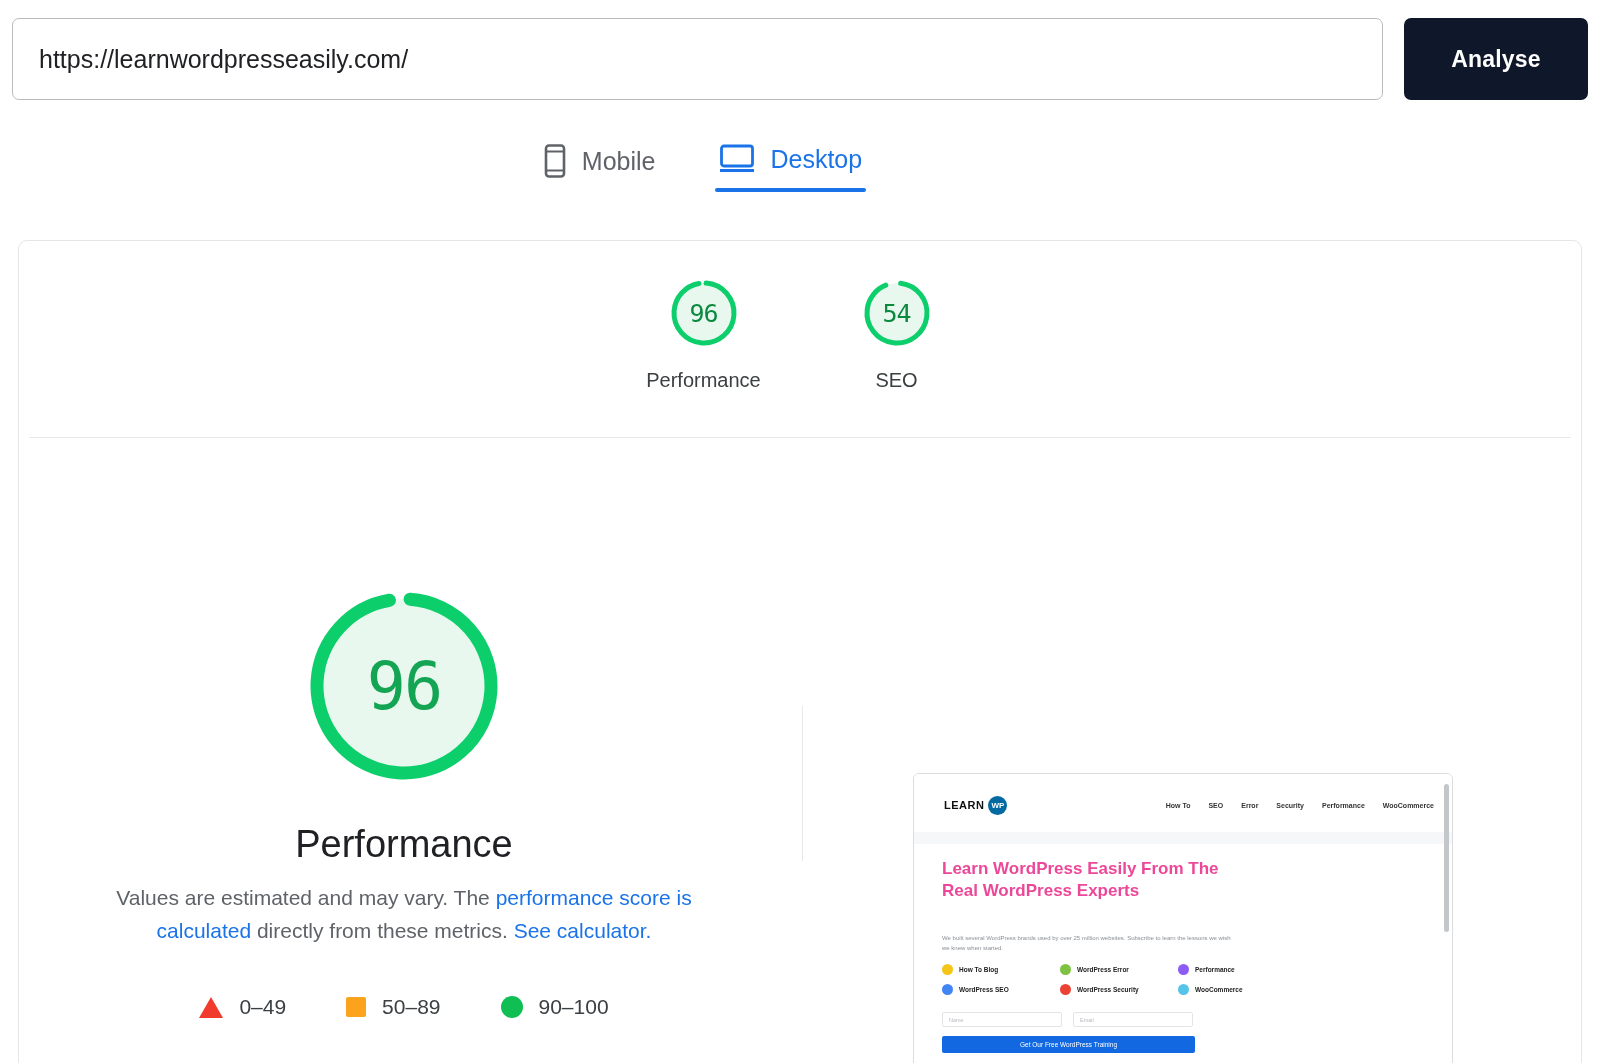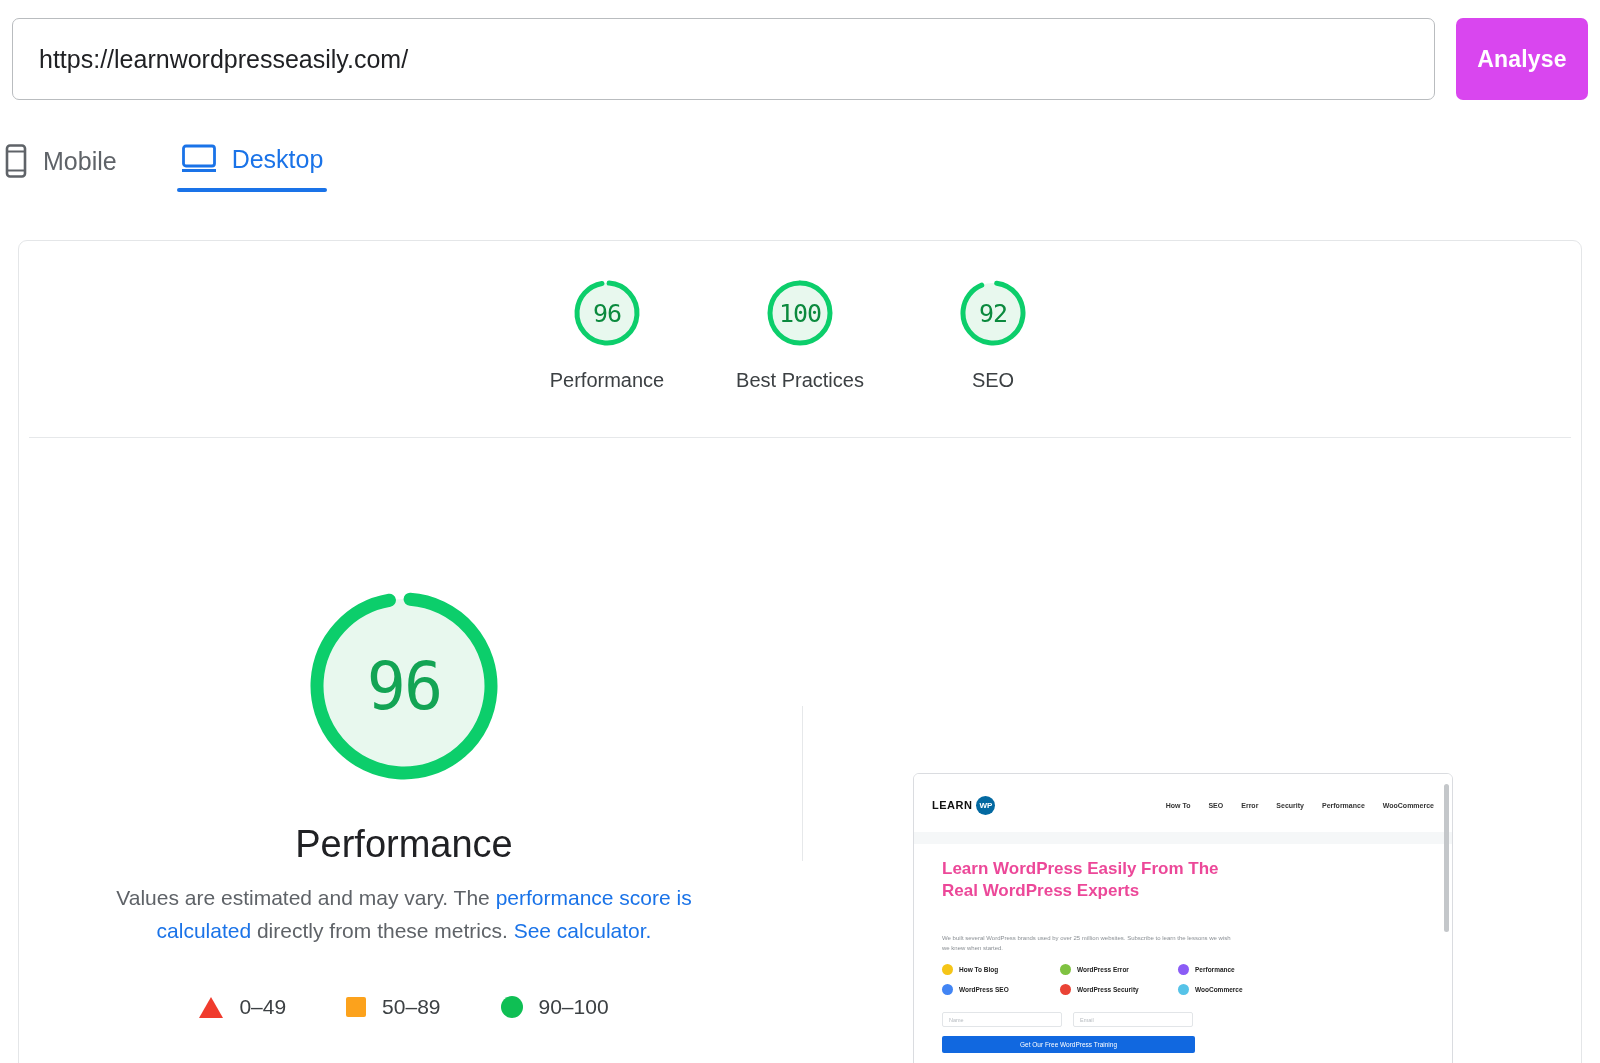--- a/index.html
+++ b/index.html
@@ -24,36 +24,36 @@
     border: 1px solid #b9bcbf;
     border-radius: 7px;
     background: #fff;
     font-family: "Liberation Sans", sans-serif;
     font-size: 25px;
     color: #202124;
     padding: 0 26px;
     outline: none;
   }
   .analyse-btn {
-    width: 132px;
+    width: 184px;
     border: none;
     border-radius: 7px;
-    background: #d946ef;
+    background: #0f172a;
     color: #ffffff;
     font-family: "Liberation Sans", sans-serif;
     font-size: 23px;
     font-weight: bold;
     cursor: pointer;
     letter-spacing: .2px;
   }
 
   
   .tabs {
     position: absolute; left: 0; top: 138px; width: 1405px;
-    display: flex; justify-content: flex-start; align-items: flex-start; gap: 56px;
+    display: flex; justify-content: center; align-items: flex-start; gap: 56px;
   }
   .tab {
     display: flex; align-items: center; gap: 15px;
     padding: 6px 4px 18px 4px;
     cursor: pointer;
     position: relative;
   }
   .tab .tab-label { font-size: 25px; }
   .tab.inactive .tab-label { color: #5f6368; }
   .tab.active .tab-label { color: #1a73e8; }
@@ -136,21 +136,21 @@
 
   
   .thumb-frame {
     position: absolute; left: 894px; top: 335px;
     width: 540px; height: 384px;
     border: 1px solid #dadce0; border-radius: 6px;
     background: #fff; overflow: hidden;
   }
   .thumb-page { position: absolute; inset: 0; background: #fff; }
   .tp-header {
-    position: absolute; left: 0; top: 8px; right: 0; height: 46px;
+    position: absolute; left: 12px; top: 8px; right: 0; height: 46px;
     display: flex; align-items: center; padding: 0 18px;
   }
   .tp-logo { display: flex; align-items: center; gap: 4px; }
   .tp-logo-text { font-size: 11px; font-weight: bold; letter-spacing: .5px; color: #111; }
   .tp-logo-badge {
     width: 19px; height: 19px; border-radius: 50%; background: #0369a1;
     color: #fff; font-size: 8px; font-weight: bold;
     display: flex; align-items: center; justify-content: center;
   }
   .tp-nav { margin-left: auto; display: flex; gap: 18px; }
@@ -227,38 +227,28 @@
         <div class="gauge-sm">
           <svg width="76" height="76" viewBox="0 0 76 76">
             <circle cx="38" cy="38" r="30" fill="#e8f8ee"></circle>
             <circle cx="38" cy="38" r="30" fill="none" stroke="#0cce6b" stroke-width="5" stroke-linecap="round" stroke-dasharray="181 188" stroke-dashoffset="0" transform="rotate(-86 38 38)"></circle>
           </svg>
           <div class="num">96</div>
         </div>
         <div class="gauge-label">Performance</div>
       </div>
 
-      <div class="gauge-item">
-        <div class="gauge-sm">
-          <svg width="76" height="76" viewBox="0 0 76 76">
-            <circle cx="38" cy="38" r="30" fill="#e8f8ee"></circle>
-            <circle cx="38" cy="38" r="30" fill="none" stroke="#0cce6b" stroke-width="5" stroke-linecap="round" stroke-dasharray="188 188" transform="rotate(-90 38 38)"></circle>
-          </svg>
-          <div class="num">100</div>
-        </div>
-        <div class="gauge-label">Best Practices</div>
-      </div>
 
       <div class="gauge-item">
         <div class="gauge-sm">
           <svg width="76" height="76" viewBox="0 0 76 76">
             <circle cx="38" cy="38" r="30" fill="#e8f8ee"></circle>
             <circle cx="38" cy="38" r="30" fill="none" stroke="#0cce6b" stroke-width="5" stroke-linecap="round" stroke-dasharray="173 188" transform="rotate(-83 38 38)"></circle>
           </svg>
-          <div class="num">92</div>
+          <div class="num">54</div>
         </div>
         <div class="gauge-label">SEO</div>
       </div>
 
     </div>
 
     <div class="card-divider"></div>
 
     <div class="main">
 

